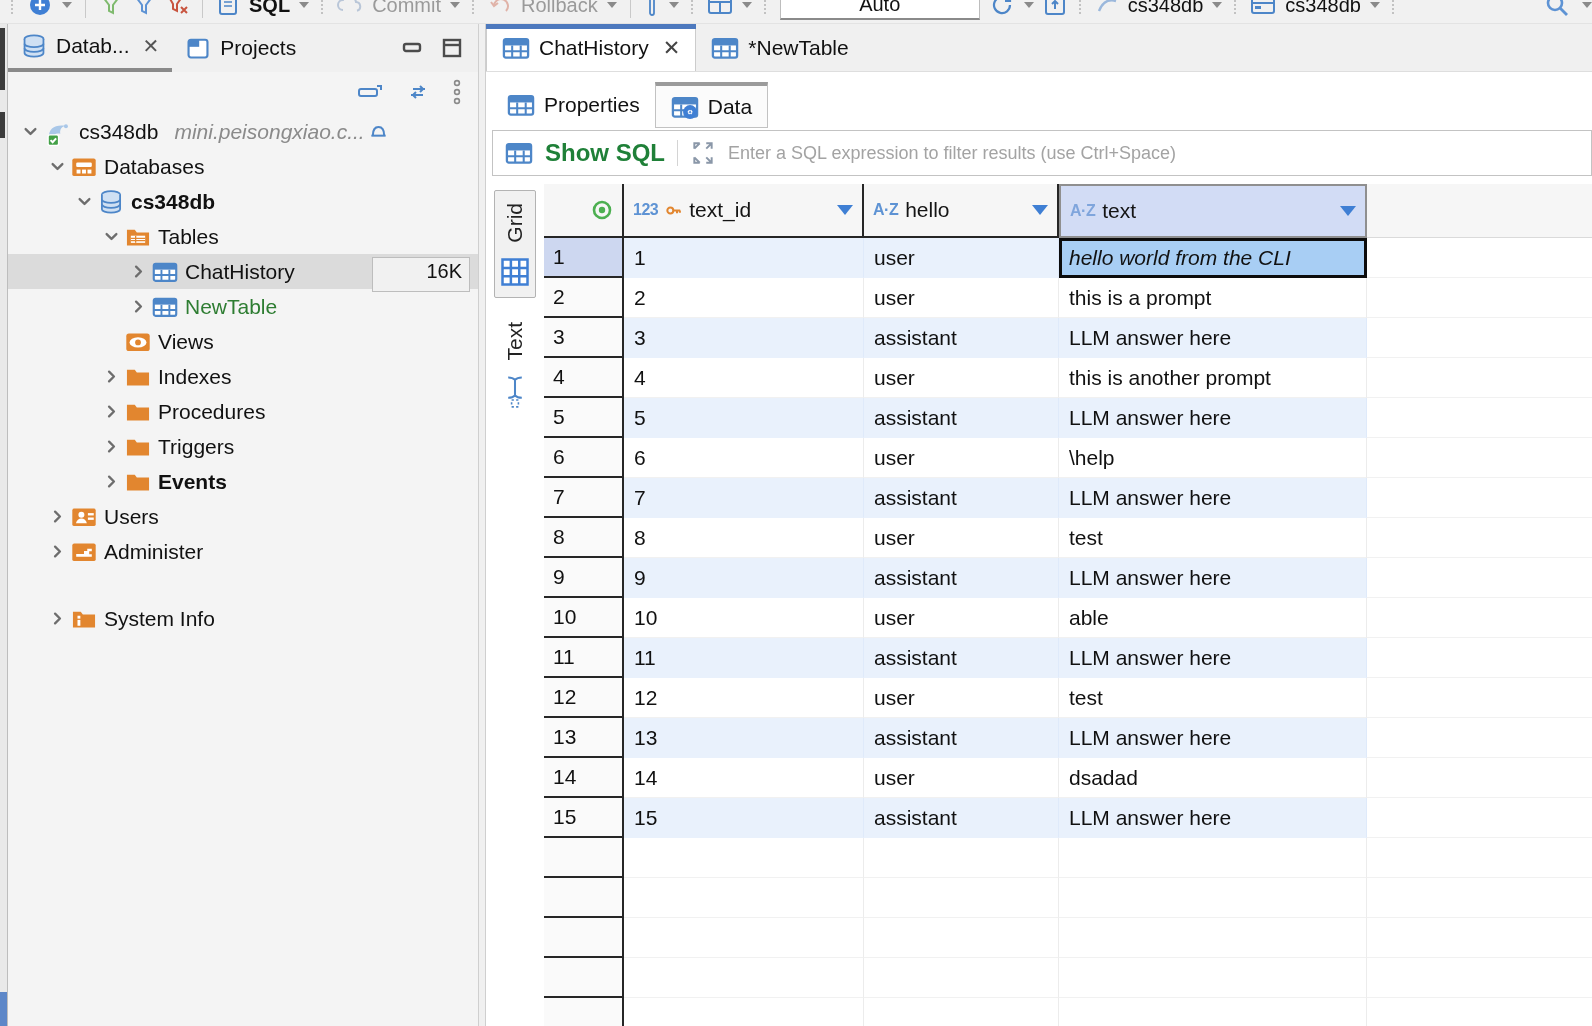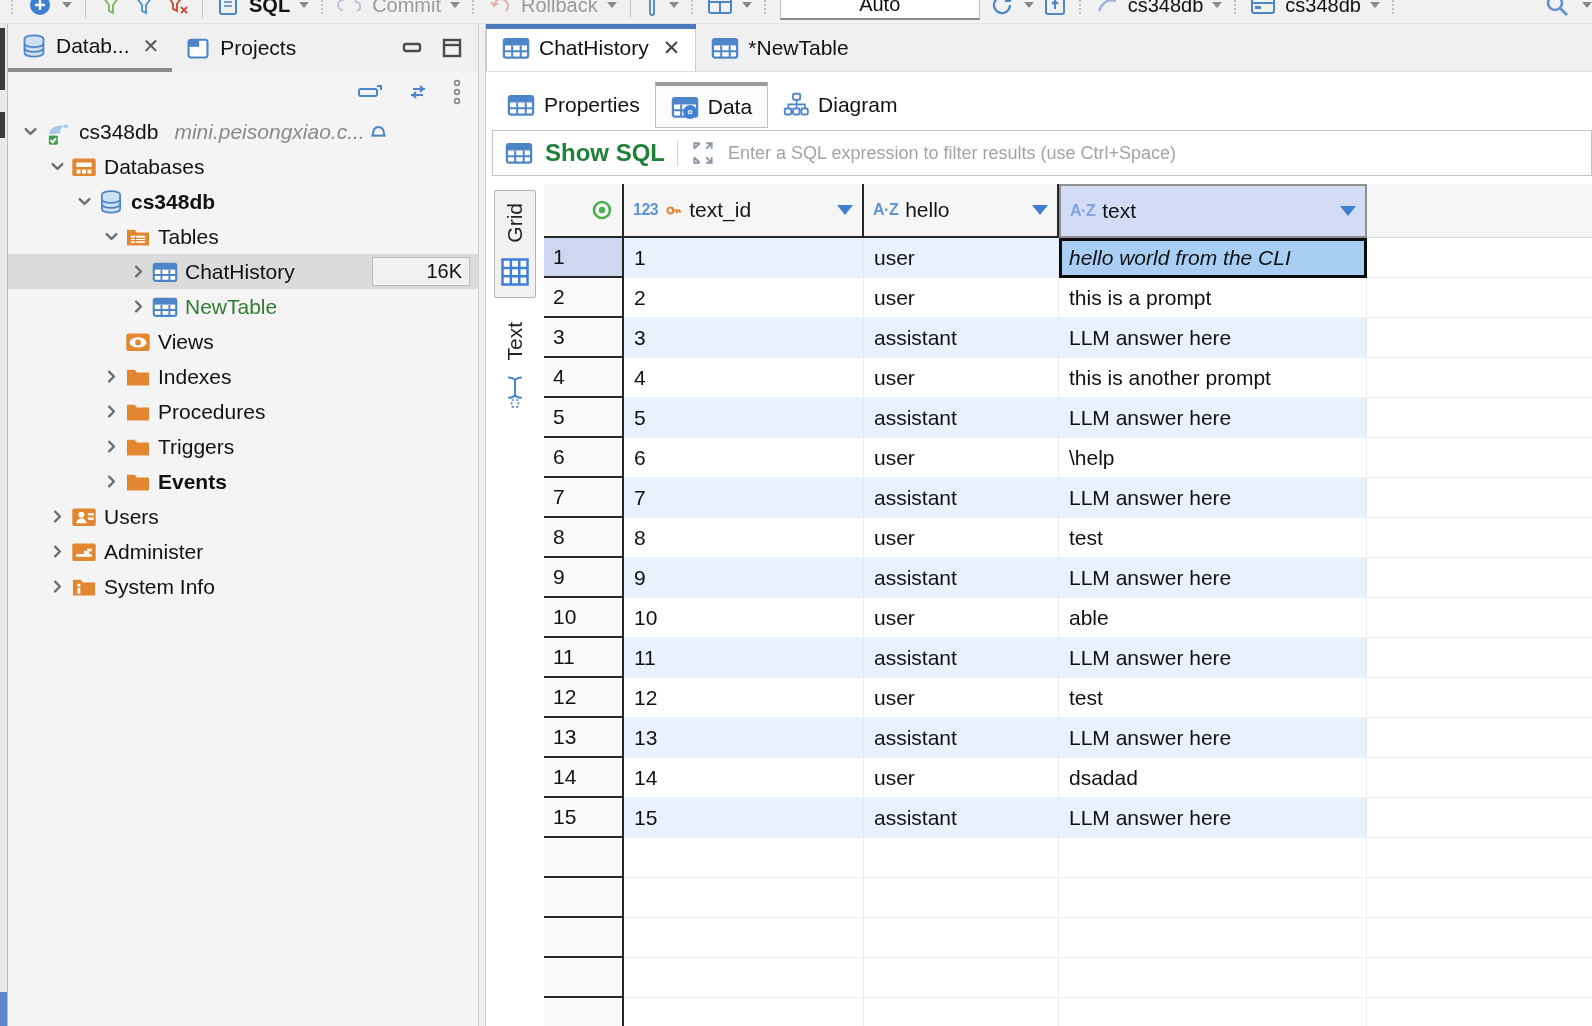--- a/index.html
+++ b/index.html
@@ -38,21 +38,21 @@
   .filterrow{ display:flex; align-items:center; gap:12px; height:44px; padding:0 10px 0 8px; flex:0 0 auto; }
   .finput{ flex:1; height:36px; border:1.5px solid #9f9f9f; border-radius:9px; background:#fff; display:flex; align-items:center; padding:0 12px; color:#8f8f8f; font-size:21px; overflow:hidden; white-space:nowrap; }
   .tree{ flex:1; overflow:hidden; padding-top:2px; }
   .tree-row{ height:35px; display:flex; align-items:center; position:relative; font-size:21px; }
   .tree-row.sel{ background:#dbdbdb; }
   .chev{ width:28px; display:flex; justify-content:center; flex:0 0 auto; }
   .tlabel{ margin-left:7px; color:#111; white-space:nowrap; }
   .tlabel.b{ font-weight:700; }
   .tlabel.g{ color:#2e7d32; }
   .thost{ margin-left:16px; font-style:italic; color:#8a8a8a; white-space:nowrap; overflow:hidden; }
-  .tbadge{ position:absolute; right:8px; top:3px; width:98px; height:29px; background:#f1f1f1; border:1px solid #bdbdbd; font-size:20px; text-align:right; padding-right:7px; line-height:27px; color:#111; }
+  .tbadge{ position:absolute; right:8px; top:3px; width:98px; height:35px; background:#f1f1f1; border:1px solid #bdbdbd; font-size:20px; text-align:right; padding-right:7px; line-height:27px; color:#111; }
 
   .pdiv{ width:8px; background:#f0f0f0; border-left:1px solid #cfcfcf; border-right:1px solid #cfcfcf; flex:0 0 auto; }
 
   
   .main{ flex:1; display:flex; flex-direction:column; overflow:hidden; background:#fff; }
   .etabs{ height:48px; background:#f0f0f0; display:flex; align-items:stretch; border-bottom:1px solid #dedede; flex:0 0 auto; }
   .etab{ display:flex; align-items:center; gap:9px; padding:0 15px; font-size:21px; position:relative; }
   .etab.active{ background:#fff; border-left:1px solid #cccccc; border-right:1px solid #cccccc; }
   .etab.active::before{ content:''; position:absolute; top:0; left:-1px; right:-1px; height:5px; background:#4d79be; }
   .eclose{ font-size:21px; color:#444; margin-left:5px; }
@@ -469,21 +469,21 @@
               </svg>
             </span>
             <span class="ic ">
               <svg width="26" height="26" viewBox="0 0 20 20">
                 <rect x="1" y="3.5" width="18" height="13.5" rx="1.5" fill="#e2862f"></rect>
                 <path d="M4 11.5h6v-2.2h2.5V7.5h3.5v2h-2v2.2h2v2H4z" fill="#fff"></path>
               </svg>
             </span>
             <span class="tlabel">Administer</span>
           </div>
-          <div class="tree-row" style="padding-left: 35px;">
+          <div class="tree-row" style="padding-left: 35px; margin-top: 32px;">
             <span class="chev">
               <svg width="17" height="17" viewBox="0 0 14 14">
                 <path d="M5 3l4 4-4 4" fill="none" stroke="#6d6d6d" stroke-width="1.9" stroke-linecap="round" stroke-linejoin="round"></path>
               </svg>
             </span>
             <span class="ic ">
               <svg width="26" height="26" viewBox="0 0 20 20">
                 <path d="M1.5 16.5v-12h6l1.6 2h9.4v10z" fill="#e2862f"></path>
                 <rect x="5" y="7.5" width="2.2" height="2.2" fill="#fff"></rect>
                 <rect x="5" y="10.7" width="2.2" height="4.5" fill="#fff"></rect>
@@ -536,32 +536,20 @@
           <span class="ic">
               <svg width="28" height="26" viewBox="0 0 22 20">
                 <rect x="1.5" y="3" width="19" height="14.5" rx="1.5" fill="#fff" stroke="#4d86c8" stroke-width="1.8"></rect>
                 <rect x="1.5" y="3" width="19" height="5" fill="#4d86c8"></rect>
                 <path d="M8 8v9.5M1.5 12.5h19" stroke="#4d86c8" stroke-width="1.6" fill="none"></path>
                 <circle cx="15" cy="14" r="5.5" fill="#3f7fd4"></circle>
                 <path d="M13.4 14l1.2-1.5M13.4 14l1.2 1.5M16.6 14l-1.2-1.5M16.6 14l-1.2 1.5" stroke="#fff" stroke-width="1.1" fill="none"></path>
               </svg>
             </span>
           <span>Data</span>
-        </div>
-        <div class="stab">
-          <span class="ic">
-              <svg width="26" height="26" viewBox="0 0 22 22">
-                <rect x="8.5" y="1.5" width="6" height="5" rx="1" fill="#fff" stroke="#4d86c8" stroke-width="1.6"></rect>
-                <rect x="1.5" y="14" width="5.5" height="5" rx="1" fill="#fff" stroke="#4d86c8" stroke-width="1.6"></rect>
-                <rect x="8.5" y="14" width="5.5" height="5" rx="1" fill="#fff" stroke="#4d86c8" stroke-width="1.6"></rect>
-                <rect x="15.5" y="14" width="5.5" height="5" rx="1" fill="#fff" stroke="#4d86c8" stroke-width="1.6"></rect>
-                <path d="M11.5 6.5v4M4.5 14v-3.5h14V14M11.5 10.5V14" fill="none" stroke="#4d86c8" stroke-width="1.4"></path>
-              </svg>
-            </span>
-          <span>Diagram</span>
         </div>
       </div>
 
       <div class="fbar">
         <span class="ic">
             <svg width="28" height="26" viewBox="0 0 22 20">
               <rect x="1.5" y="3" width="19" height="14.5" rx="1.5" fill="#fff" stroke="#4d86c8" stroke-width="1.8"></rect>
               <rect x="1.5" y="3" width="19" height="5" fill="#4d86c8"></rect>
               <path d="M8 8v9.5M14.7 8v9.5M1.5 12.5h19" stroke="#4d86c8" stroke-width="1.6" fill="none"></path>
             </svg>

